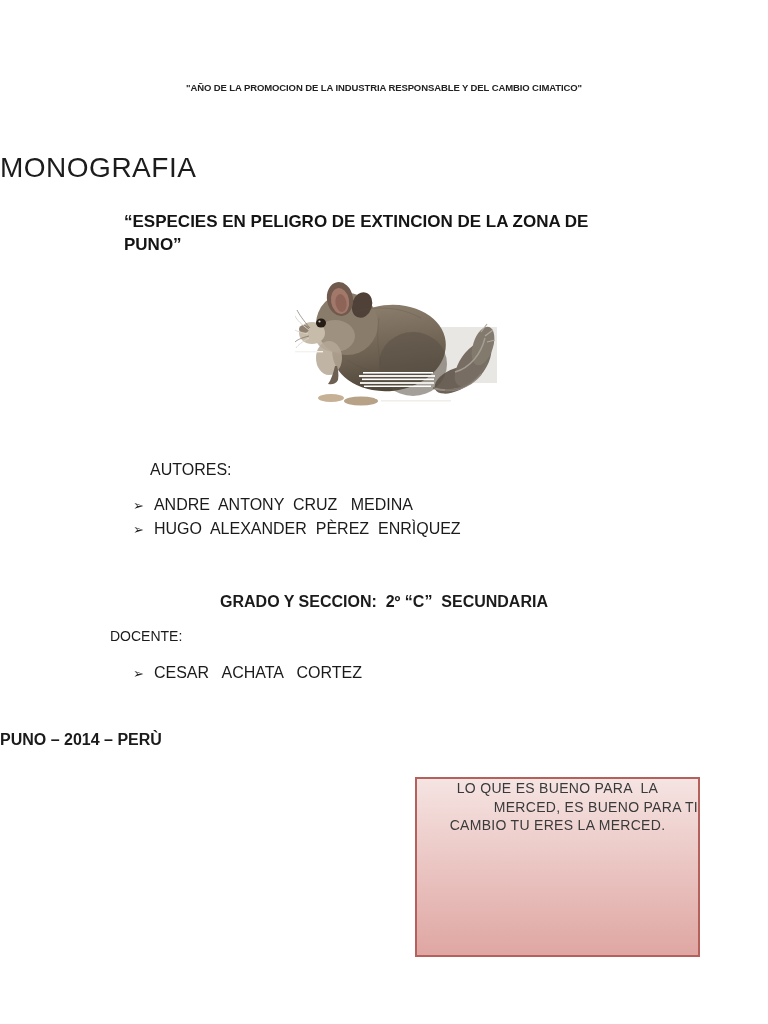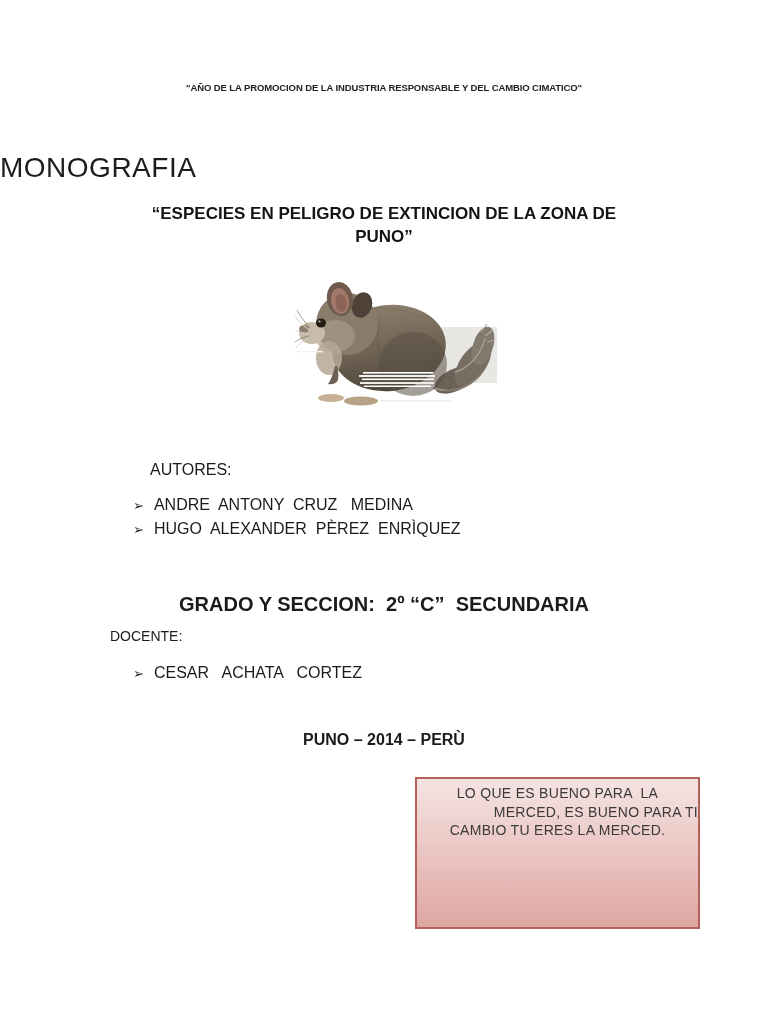--- a/index.html
+++ b/index.html
@@ -25,22 +25,21 @@
     position: absolute;
     top: 152px; left: 0; width: 768px;
     text-align: left;
     font-size: 28px;
     font-weight: 400;
     letter-spacing: 0.5px;
     color: #1c1c1c;
   }
   .doc-subtitle {
     position: absolute;
-    top: 202px; left: 124px; width: 520px;
-    text-align: center;
+    top: 210px; left: 124px; width: 520px;
     font-size: 17px;
     font-weight: 700;
     line-height: 23px;
     color: #141414;
   }
   .photo {
     position: absolute;
     left: 295px; top: 272px;
     width: 202px; height: 136px;
   }
@@ -63,43 +62,42 @@
   }
   .bullet-glyph {
     font-size: 13px;
     margin-right: 10px;
     color: #222;
   }
   .grade-line {
     position: absolute;
     top: 593px; left: 0; width: 768px;
     text-align: center;
-    font-size: 20px;
+    font-size: 16px;
     font-weight: 700;
     white-space: pre;
   }
   .docente-label {
     position: absolute;
     top: 628px; left: 110px;
     font-size: 14px;
   }
   .footer-line {
     position: absolute;
     top: 731px; left: 0; width: 768px;
-    text-align: center;
+    text-align: left;
     font-size: 16px;
     font-weight: 700;
   }
   .note-box {
     position: absolute;
     left: 415px; top: 777px;
-    width: 285px; height: 152px;
+    width: 285px; height: 180px;
     box-sizing: border-box;
     border: 2px solid #b5605b;
-    padding-top: 5px;
     text-align: center;
   }
   .note-line {
     font-size: 14px;
     line-height: 18.5px;
     letter-spacing: 0.3px;
     color: #3a3a3a;
     white-space: pre;
   }
 </style>

